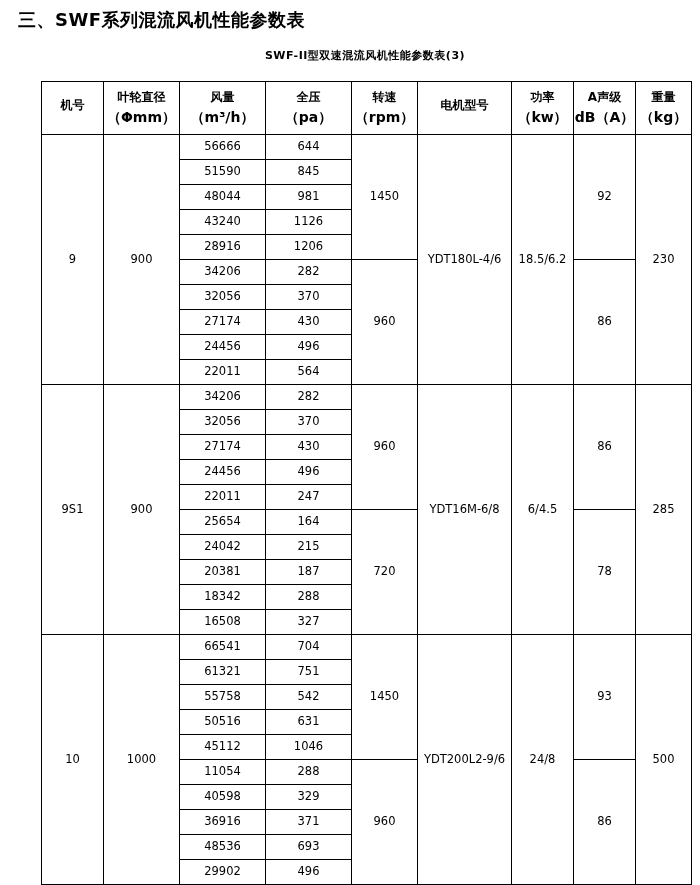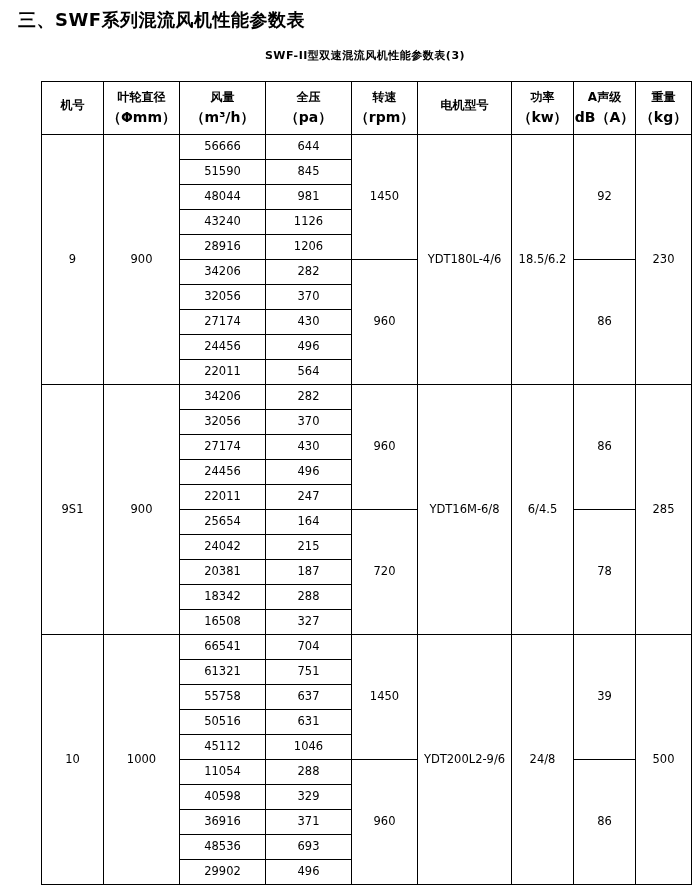--- a/index.html
+++ b/index.html
@@ -240,30 +240,30 @@
             <td>327</td>
           </tr>
           <tr class="group-top">
             <td rowspan="10">10</td>
             <td rowspan="10">1000</td>
             <td>66541</td>
             <td>704</td>
             <td rowspan="5">1450</td>
             <td rowspan="10">YDT200L2-9/6</td>
             <td rowspan="10">24/8</td>
-            <td rowspan="5">39</td>
+            <td rowspan="5">93</td>
             <td rowspan="10">500</td>
           </tr>
           <tr>
             <td>61321</td>
             <td>751</td>
           </tr>
           <tr>
             <td>55758</td>
-            <td>637</td>
+            <td>542</td>
           </tr>
           <tr>
             <td>50516</td>
             <td>631</td>
           </tr>
           <tr>
             <td>45112</td>
             <td>1046</td>
           </tr>
           <tr>

